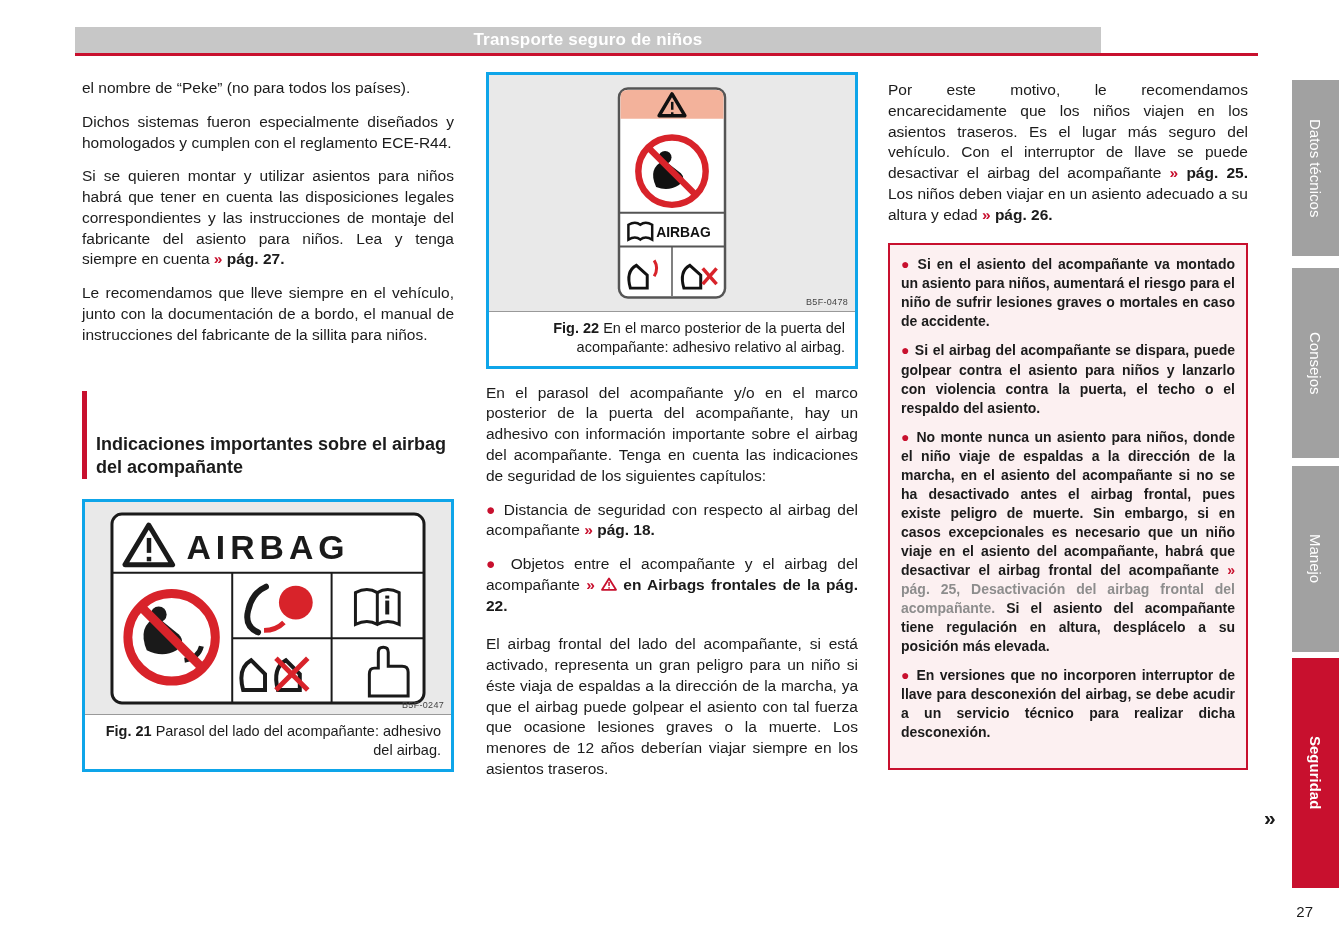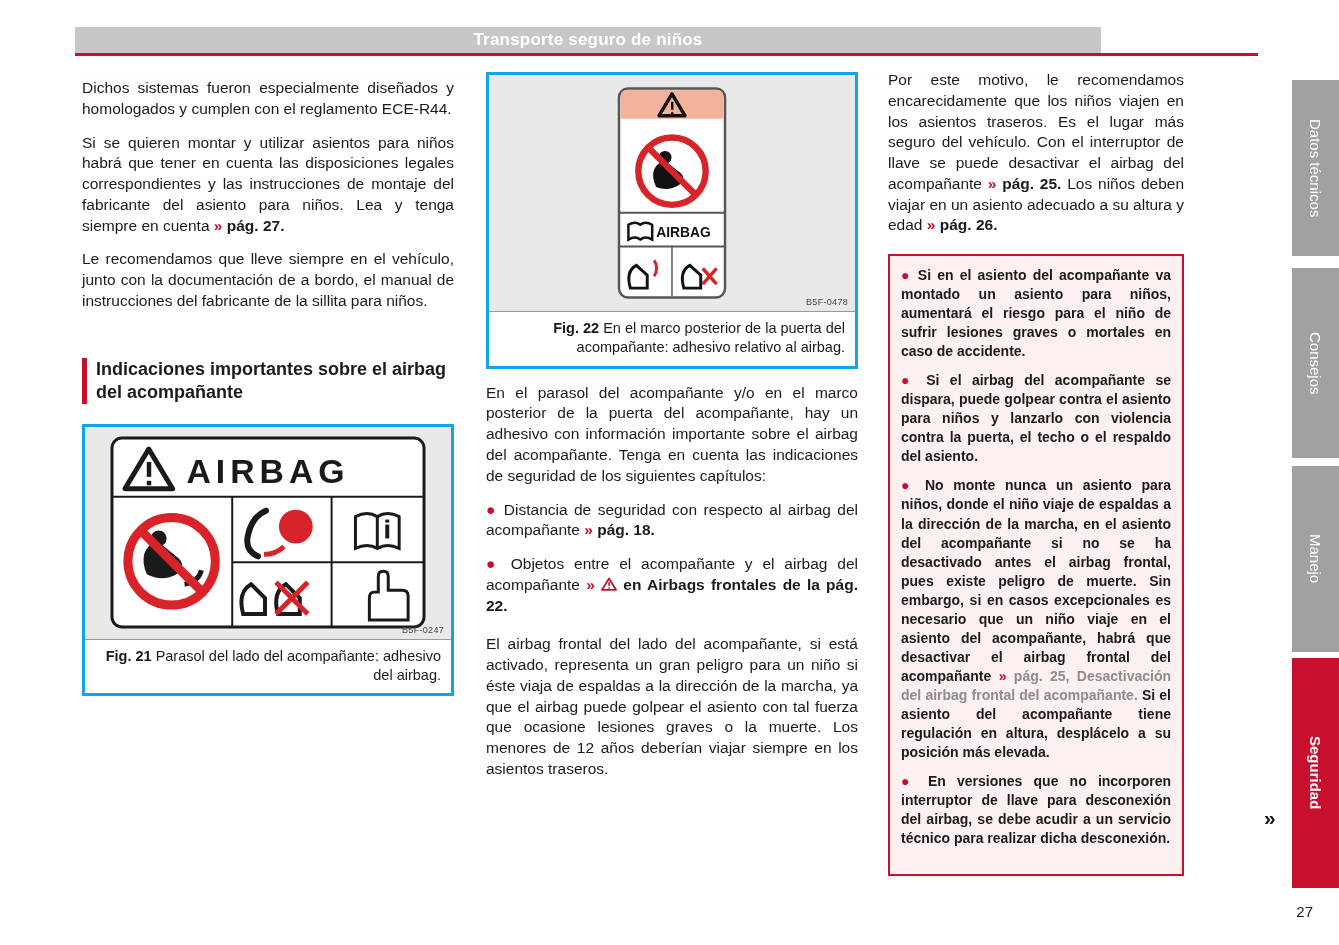--- a/index.html
+++ b/index.html
@@ -19,31 +19,31 @@
   
   .header-bar{position:absolute;left:75px;top:27px;width:1026px;height:26px;background:var(--hdr-gray);
     display:flex;align-items:center;justify-content:center;}
   .header-title{color:#fff;font-weight:bold;font-size:17px;letter-spacing:.2px;}
   .header-line{position:absolute;left:75px;top:53px;width:1183px;height:3px;background:var(--red);}
 
   
   .col{position:absolute;}
   .col-left{left:82px;top:78px;width:372px;}
   .col-mid{left:486px;top:72px;width:372px;}
-  .col-right{left:888px;top:70px;width:296px;}
+  .col-right{left:888px;top:80px;width:360px;}
 
   .para{font-size:15.5px;line-height:1.34;text-align:justify;margin:0 0 13px 0;}
   .ref-mark{color:var(--red);font-weight:bold;}
   .ref{font-weight:bold;}
   .gray-ref{color:#8d8d8d;font-weight:bold;}
   .bullet{color:var(--red);font-weight:bold;}
 
   .section-heading{display:flex;gap:9px;margin:46px 0 20px 0;align-items:stretch;}
   .heading-bar{width:5px;background:var(--red);flex:none;}
-  .heading-text{font-weight:bold;font-size:18px;line-height:1.28;}
+  .heading-text{font-weight:bold;font-size:18px;line-height:1.28;margin-top:42px;}
 
   
   .figure{border:3px solid #0ea5e9;background:var(--fig-gray);}
   .figure-img{position:relative;display:flex;align-items:center;justify-content:center;}
   .fig21-img{height:212px;}
   .fig22-img{height:236px;}
   .fig-code{position:absolute;right:7px;bottom:4px;font-size:9px;color:#444;letter-spacing:.3px;}
   .figure-caption{background:#fff;border-top:1px solid #999;padding:7px 10px 9px 10px;font-size:14.5px;line-height:1.3;text-align:right;}
   .fig-label{font-weight:bold;}
   svg text{font-family:"Liberation Sans",sans-serif;}
@@ -71,20 +71,21 @@
 <body>
 
 <div class="page">
 
   <div class="header-bar">
     <span class="header-title">Transporte seguro de niños</span>
   </div>
   <div class="header-line"></div>
 
   <div class="col col-left">
+    <p class="para">el nombre de “Peke” (no para todos los países).</p>
     <p class="para">Dichos sistemas fueron especialmente diseñados y homologados y cumplen con el reglamento ECE-R44.</p>
     <p class="para"><span>Si se quieren montar y utilizar asientos para niños habrá que tener en cuenta las disposiciones legales correspondientes y las instrucciones de montaje del fabricante del asiento para niños. Lea y tenga siempre en cuenta</span>
       <span class="ref-mark">»</span>
       <span class="ref">pág. 27.</span></p>
     <p class="para">Le recomendamos que lleve siempre en el vehículo, junto con la documentación de a bordo, el manual de instrucciones del fabricante de la sillita para niños.</p>
 
     <div class="section-heading">
       <div class="heading-bar"></div>
       <div class="heading-text">Indicaciones importantes sobre el airbag del acompañante</div>
     </div>

